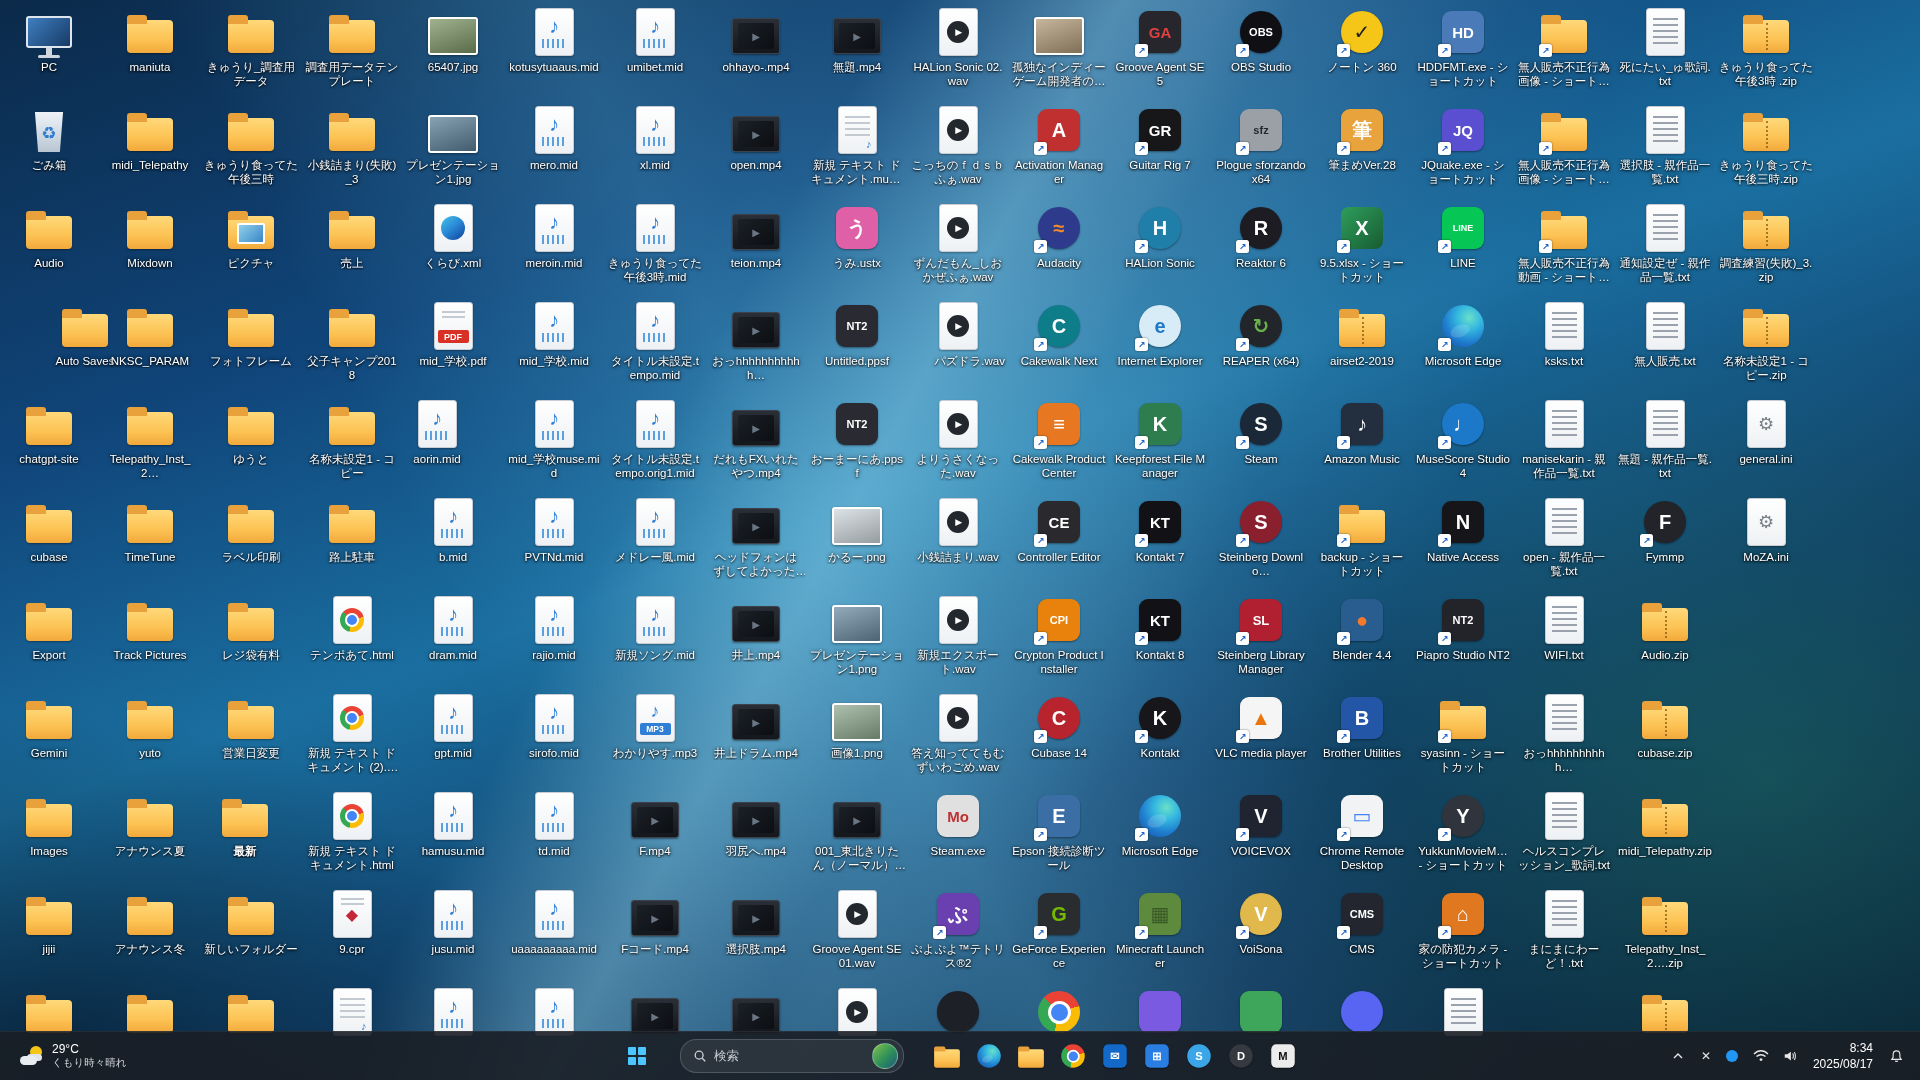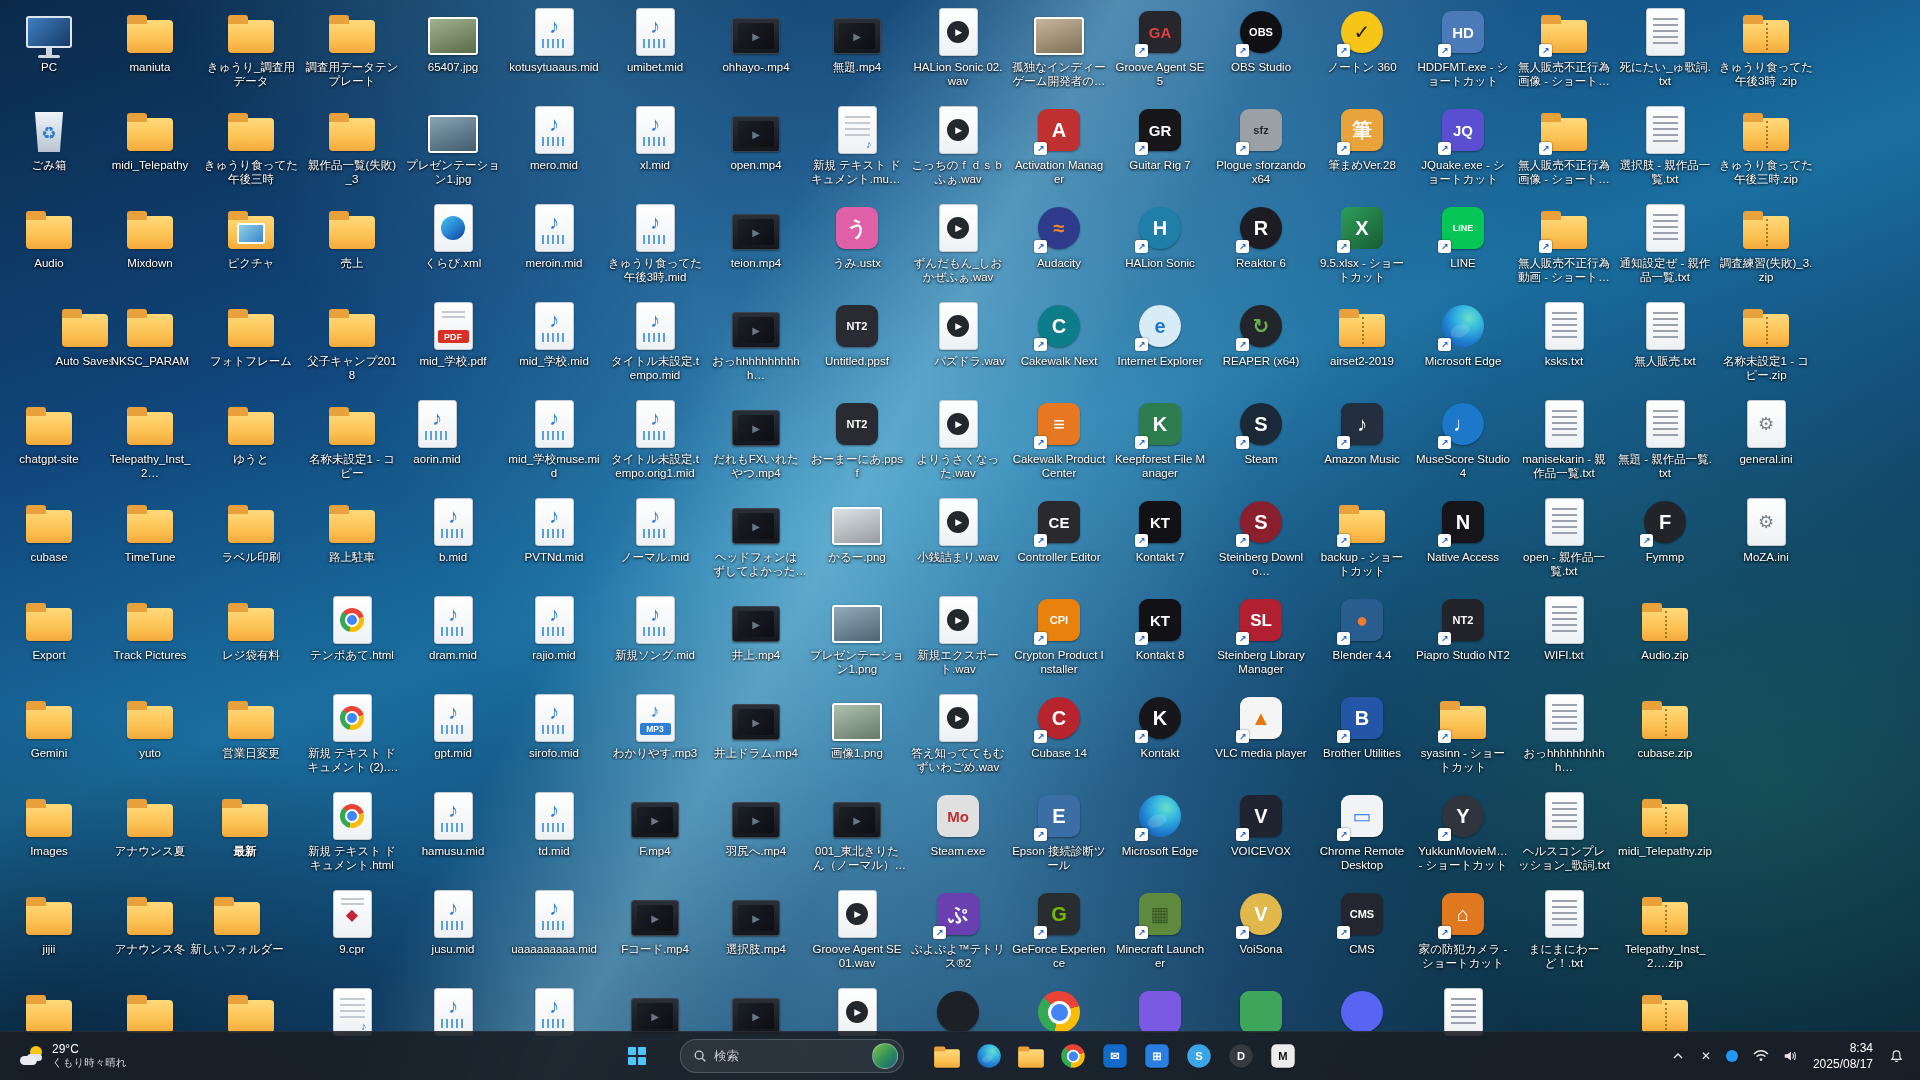--- a/index.html
+++ b/index.html
@@ -262,21 +262,21 @@
     <div class="cell" style="left: 202px; top: 104px;">
       <div class="gw">
         <div class="ic ic-folder"></div>
       </div>
       <div class="lab">きゅうり食ってた午後三時</div>
     </div>
     <div class="cell" style="left: 303px; top: 104px;">
       <div class="gw">
         <div class="ic ic-folder"></div>
       </div>
-      <div class="lab">親作品一覧(失敗)_3</div>
+      <div class="lab">小銭詰まり(失敗)_3</div>
     </div>
     <div class="cell" style="left: 404px; top: 104px;">
       <div class="gw">
         <div class="ic ic-image" style="background: rgb(90, 127, 151);"></div>
       </div>
       <div class="lab">プレゼンテーション1.jpg</div>
     </div>
     <div class="cell" style="left: 505px; top: 104px;">
       <div class="gw">
         <div class="ic ic-midi"></div>
@@ -773,21 +773,21 @@
     <div class="cell" style="left: 505px; top: 496px;">
       <div class="gw">
         <div class="ic ic-midi"></div>
       </div>
       <div class="lab">PVTNd.mid</div>
     </div>
     <div class="cell" style="left: 606px; top: 496px;">
       <div class="gw">
         <div class="ic ic-midi"></div>
       </div>
-      <div class="lab">ノーマル.mid</div>
+      <div class="lab">メドレー風.mid</div>
     </div>
     <div class="cell" style="left: 707px; top: 496px;">
       <div class="gw">
         <div class="ic ic-video"></div>
       </div>
       <div class="lab">ヘッドフォンはずしてよかった.mp4</div>
     </div>
     <div class="cell" style="left: 808px; top: 496px;">
       <div class="gw">
         <div class="ic ic-image" style="background: rgb(207, 216, 220);"></div>
@@ -938,21 +938,21 @@
         <div class="ic ic-app" style="background: rgb(18, 18, 22);">
           <span style="color: rgb(255, 255, 255); font-size: 15px;">KT</span>
         </div>
         <span class="sc">↗</span>
       </div>
       <div class="lab">Kontakt 8</div>
     </div>
     <div class="cell" style="left: 1212px; top: 594px;">
       <div class="gw">
         <div class="ic ic-app" style="background: rgb(176, 32, 48);">
-          <span style="color: rgb(255, 255, 255); font-size: 17px;">SL</span>
+          <span style="color: rgb(255, 255, 255); font-size: 13px;">SL</span>
         </div>
         <span class="sc">↗</span>
       </div>
       <div class="lab">Steinberg Library Manager</div>
     </div>
     <div class="cell" style="left: 1313px; top: 594px;">
       <div class="gw">
         <div class="ic ic-app" style="background: rgb(42, 93, 143);">
           <span style="color: rgb(245, 121, 42); font-size: 20px;">●</span>
         </div>
@@ -1218,21 +1218,21 @@
         <div class="ic ic-folder"></div>
       </div>
       <div class="lab">jijii</div>
     </div>
     <div class="cell" style="left: 101px; top: 888px;">
       <div class="gw">
         <div class="ic ic-folder"></div>
       </div>
       <div class="lab">アナウンス冬</div>
     </div>
-    <div class="cell" style="left: 188px; top: 888px; text-align: center;">
+    <div class="cell" style="left: 202px; top: 888px; text-align: center;">
       <div class="gw">
         <div class="ic ic-folder"></div>
       </div>
       <div class="lab">新しいフォルダー</div>
     </div>
     <div class="cell" style="left: 303px; top: 888px;">
       <div class="gw">
         <div class="ic ic-cpr"></div>
       </div>
       <div class="lab">9.cpr</div>

